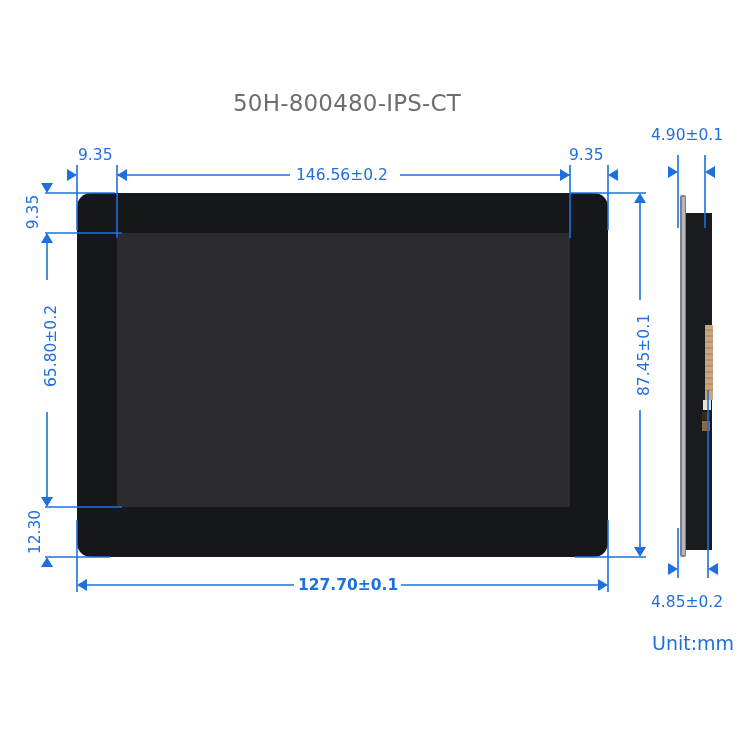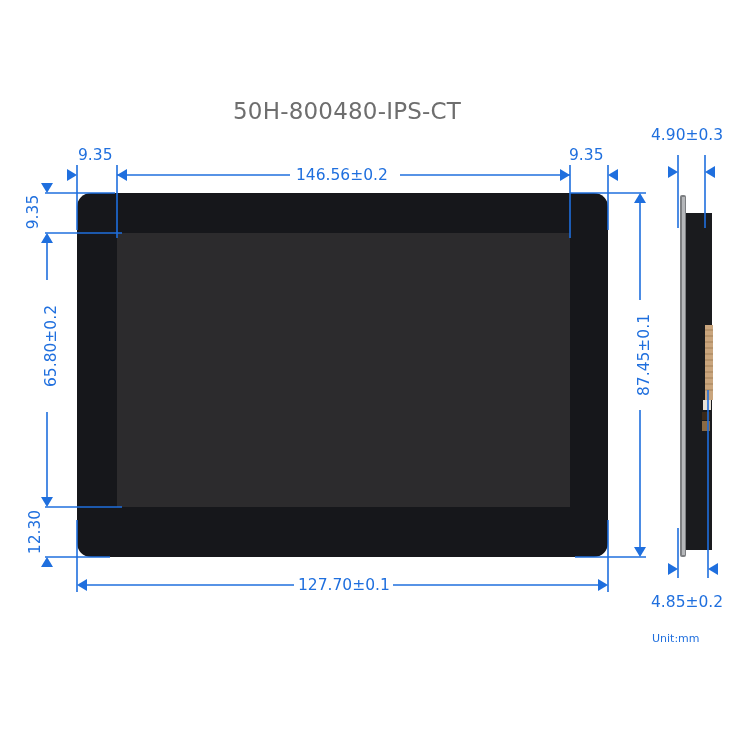--- a/index.html
+++ b/index.html
@@ -1,21 +1,21 @@
 <!DOCTYPE html>
 <html><head>
 <meta charset="utf-8">
 <style>
   html, body { margin: 0; padding: 0; background: #ffffff; }
   body { width: 750px; height: 750px; position: relative; overflow: hidden; font-family: "DejaVu Sans", "Liberation Sans", sans-serif; }
-  .title { position: absolute; left: 0; top: 98px; width: 694px; text-align: center; font-size: 23px; color: #6e6e6e; letter-spacing: 0.2px; }
+  .title { position: absolute; left: 0; top: 90px; width: 694px; text-align: center; font-size: 23px; color: #6e6e6e; letter-spacing: 0.2px; }
   svg.canvas { position: absolute; left: 0; top: 0; }
   .dim-label { position: absolute; color: #1f6fde; font-size: 15.5px; white-space: nowrap; background: #ffffff; padding: 0 3px; line-height: 18px; }
   .dim-label.vert { transform-origin: center center; transform: rotate(-90deg); }
-  .unit { position: absolute; left: 652px; top: 632px; color: #1f6fde; font-size: 11px; }
+  .unit { position: absolute; left: 652px; top: 632px; color: #1f6fde; font-size: 19px; }
 </style>
 </head>
 <body>
 
 <div class="title">50H-800480-IPS-CT</div>
 
 <svg class="canvas" width="750" height="750" viewBox="0 0 750 750">
   <defs>
     <marker id="arrowR" markerWidth="10" markerHeight="10" refX="10" refY="5" orient="auto" markerUnits="userSpaceOnUse">
       <path d="M0,0 L10,5 L0,10 Z" fill="#1f6fde"></path>
@@ -117,18 +117,18 @@
 
 <div class="dim-label" style="left:75px; top:146px;">9.35</div>
 <div class="dim-label" style="left:293px; top:166px;">146.56±0.2</div>
 <div class="dim-label" style="left:566px; top:146px;">9.35</div>
 
 <div class="dim-label vert" style="left:13px; top:203px;">9.35</div>
 <div class="dim-label vert" style="left:7px; top:337px;">65.80±0.2</div>
 <div class="dim-label vert" style="left:10px; top:523px;">12.30</div>
 
 <div class="dim-label vert" style="left:600px; top:346px;">87.45±0.1</div>
-<div class="dim-label" style="left:295px; top:576px;">127.70±0.1</div>
+<div class="dim-label" style="left:295px; top:576px;font-weight:bold;">127.70±0.1</div>
 
-<div class="dim-label" style="left:648px; top:126px;">4.90±0.3</div>
+<div class="dim-label" style="left:648px; top:126px;">4.90±0.1</div>
 <div class="dim-label" style="left:648px; top:593px;">4.85±0.2</div>
 
 <div class="unit">Unit:mm</div>
 
 </body></html>

